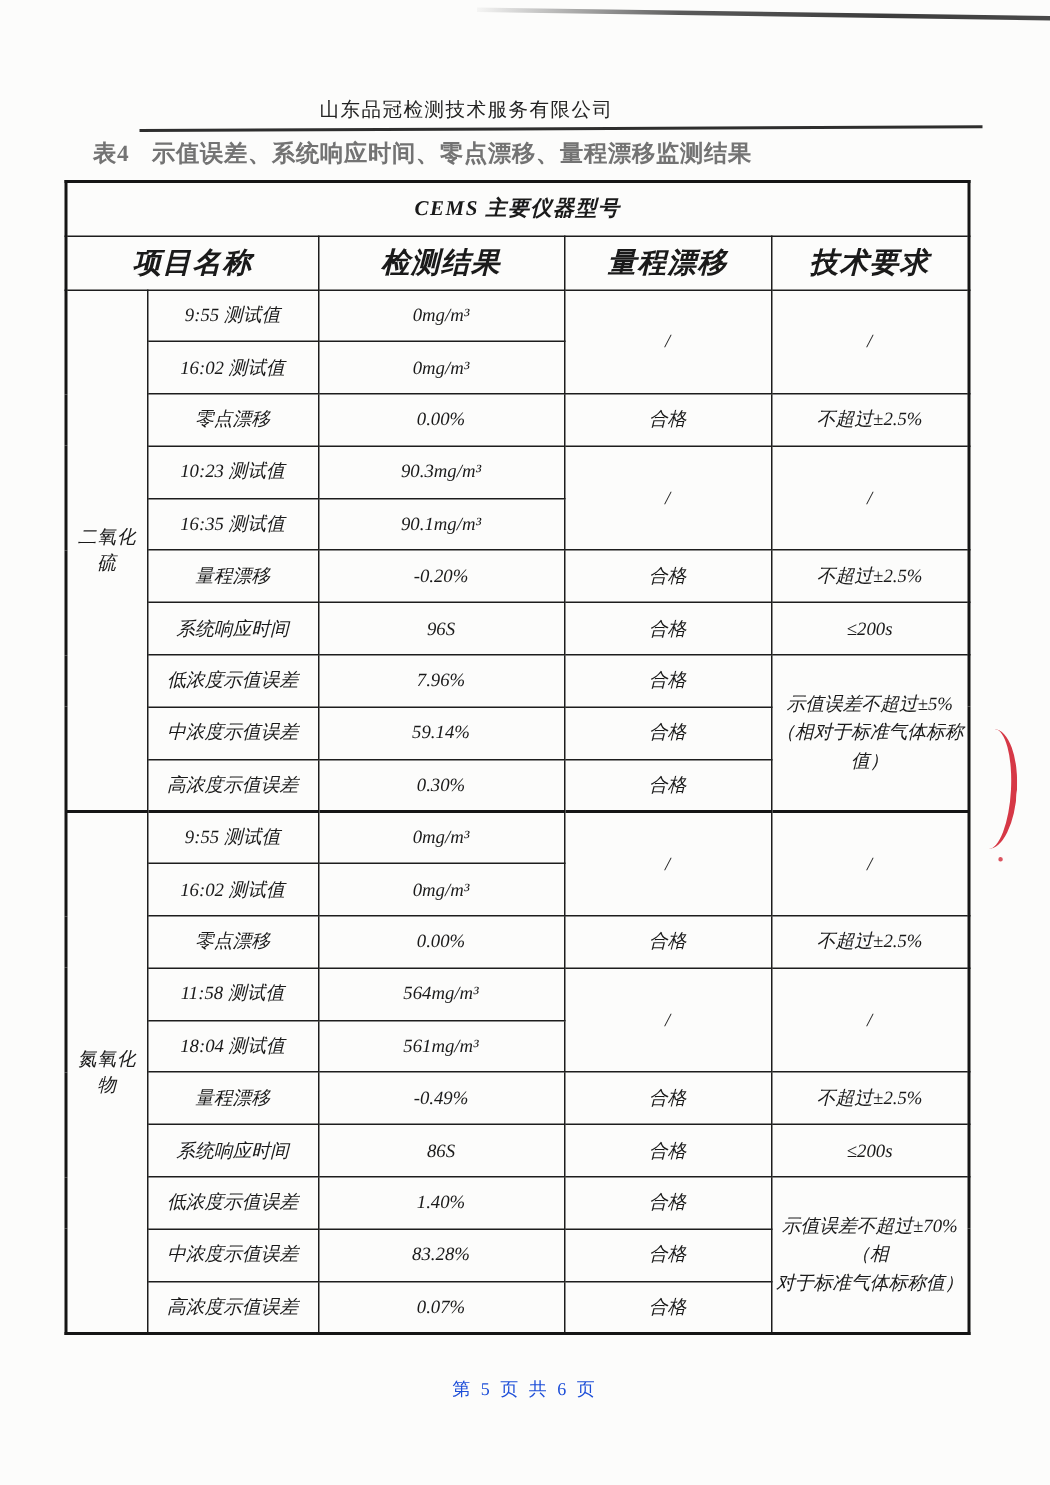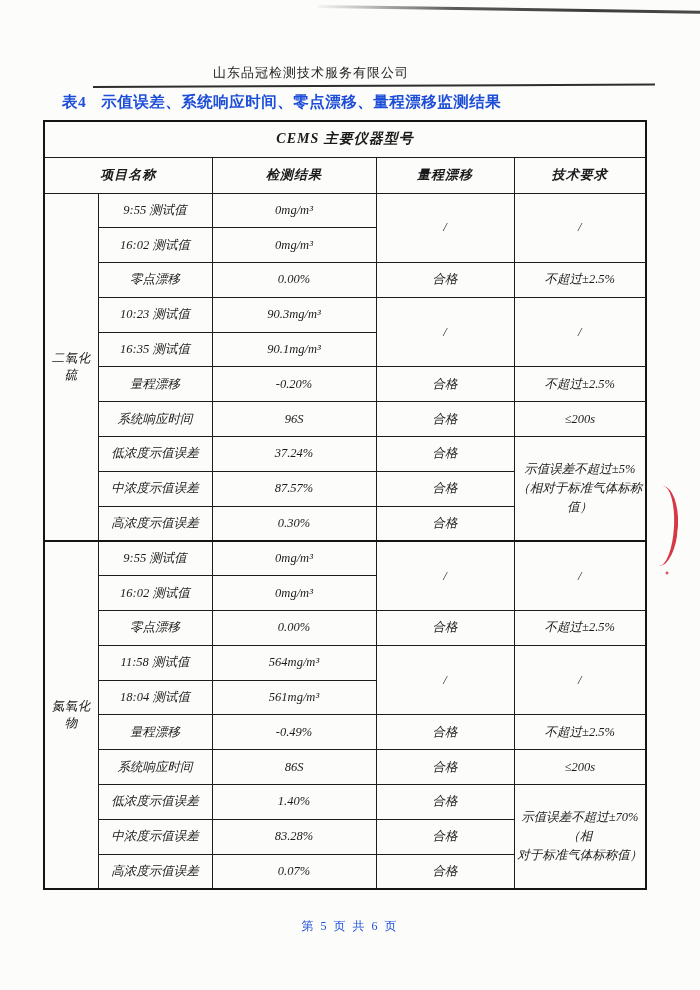--- a/index.html
+++ b/index.html
@@ -25,39 +25,39 @@
   .company{
     position:absolute;left:0;top:64px;width:622px;
     text-align:center;font-size:13px;letter-spacing:1px;color:#232323;
   }
   .header-rule{
     position:absolute;left:93px;top:86px;width:562px;height:2px;
     background:#2e2e2e;transform:rotate(-0.25deg);transform-origin:left center;
   }
   .caption{
     position:absolute;left:62px;top:92px;width:600px;
-    font-size:15.5px;font-weight:bold;letter-spacing:0.5px;color:#1d4ed8;
+    font-size:15.5px;font-weight:bold;letter-spacing:0.5px;color:#737373;
   }
   .caption .prefix{margin-right:15px;}
   table.results{
     position:absolute;left:43px;top:120px;width:602px;
     border-collapse:collapse;table-layout:fixed;
     border:2.5px solid #151515;
     font-style:italic;
   }
   table.results td{
     border:1.4px solid #1d1d1d;
     text-align:center;vertical-align:middle;
     font-size:12.5px;padding:0 2px;overflow:hidden;
     color:#1a1a1a;
   }
   tr.cems-row{height:36px;}
   tr.cems-row td{font-weight:bold;font-size:14px;letter-spacing:1px;}
   tr.head-row{height:36px;}
-  tr.head-row td{font-weight:bold;font-size:13px;letter-spacing:1px;}
+  tr.head-row td{font-weight:bold;font-size:19px;letter-spacing:1px;}
   tr.body-row{height:34.8px;}
   td.cat-cell{font-size:12.5px;letter-spacing:0.5px;padding:0 1px;}
   td.req-multiline{white-space:pre-line;line-height:1.5;font-size:12.5px;}
   tr.section-start td{border-top:2.4px solid #151515;}
   .footer{
     position:absolute;left:0;top:918px;width:700px;
     text-align:center;font-size:12px;letter-spacing:2px;color:#1d4ed8;
   }
   
   .red-arc{
@@ -139,29 +139,29 @@
       <td>不超过±2.5%</td>
     </tr>
     <tr class="body-row">
       <td>系统响应时间</td>
       <td>96S</td>
       <td>合格</td>
       <td>≤200s</td>
     </tr>
     <tr class="body-row">
       <td>低浓度示值误差</td>
-      <td>37.24%</td>
+      <td>7.96%</td>
       <td>合格</td>
       <td rowspan="3" class="req-multiline">示值误差不超过±5%
 （相对于标准气体标称
 值）</td>
     </tr>
     <tr class="body-row">
       <td>中浓度示值误差</td>
-      <td>87.57%</td>
+      <td>59.14%</td>
       <td>合格</td>
     </tr>
     <tr class="body-row">
       <td>高浓度示值误差</td>
       <td>0.30%</td>
       <td>合格</td>
     </tr>
 
     <tr class="body-row section-start">
       <td class="cat-cell" rowspan="10">氮氧化物</td>

